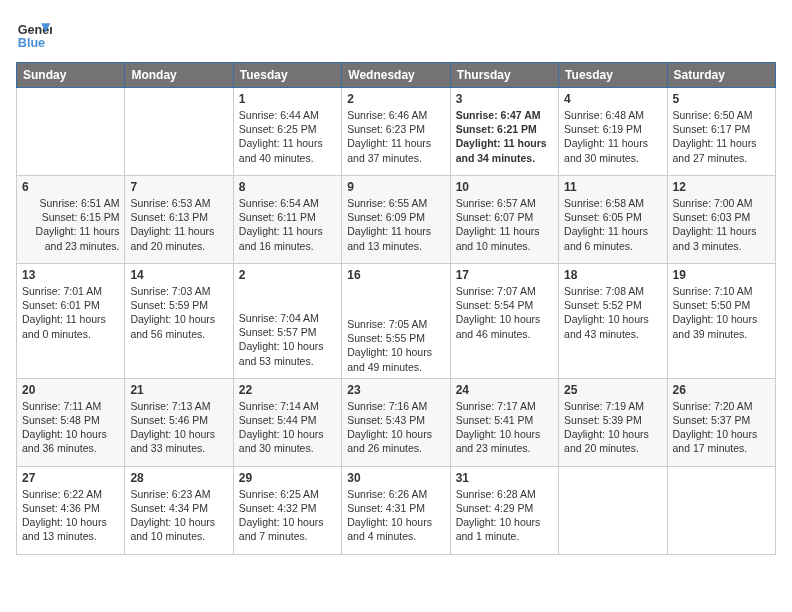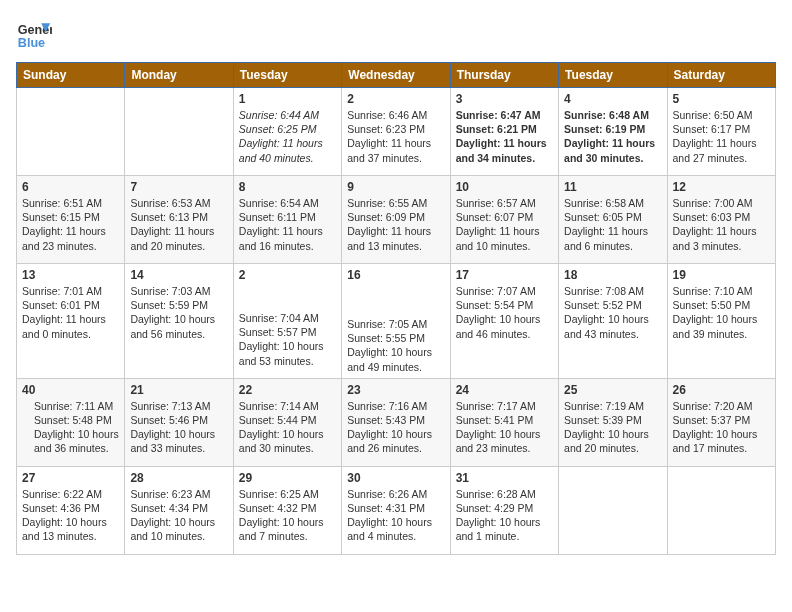--- a/index.html
+++ b/index.html
@@ -36,21 +36,21 @@
     .subtitle {
       font-size: 14px;
       color: #555;
     }
     table {
       width: 100%;
       border-collapse: collapse;
       font-size: 11px;
     }
     thead th {
-      background: #a16207;
+      background: #737373;
       color: #fff;
       text-align: left;
       padding: 5px 6px;
       font-size: 12px;
       font-weight: bold;
       border: 1px solid #3a6ba8;
     }
     td {
       border: 1px solid #ccc;
       vertical-align: top;
@@ -105,53 +105,53 @@
         <th>Tuesday</th>
         <th>Saturday</th>
       </tr>
   </thead>
   <tbody id="calendar-body">
       <tr>
         <td class="empty"></td>
         <td class="empty"></td>
         <td>
           <div class="day-num">1</div>
-          <div class="day-info" style="white-space: pre-line; font-style: italic;">Sunrise: 6:44 AM
+          <div class="day-info" style="white-space: pre-line;">Sunrise: 6:44 AM
 Sunset: 6:25 PM
 Daylight: 11 hours and 40 minutes.</div>
         </td>
         <td>
           <div class="day-num">2</div>
           <div class="day-info" style="white-space: pre-line;">Sunrise: 6:46 AM
 Sunset: 6:23 PM
 Daylight: 11 hours and 37 minutes.</div>
         </td>
         <td>
           <div class="day-num">3</div>
           <div class="day-info" style="white-space: pre-line; font-weight: bold;">Sunrise: 6:47 AM
 Sunset: 6:21 PM
 Daylight: 11 hours and 34 minutes.</div>
         </td>
         <td>
           <div class="day-num">4</div>
-          <div class="day-info" style="white-space: pre-line; font-weight: bold;">Sunrise: 6:48 AM
+          <div class="day-info" style="white-space: pre-line;">Sunrise: 6:48 AM
 Sunset: 6:19 PM
 Daylight: 11 hours and 30 minutes.</div>
         </td>
         <td>
           <div class="day-num">5</div>
           <div class="day-info" style="white-space: pre-line;">Sunrise: 6:50 AM
 Sunset: 6:17 PM
 Daylight: 11 hours and 27 minutes.</div>
         </td>
       </tr>
       <tr>
         <td>
           <div class="day-num">6</div>
-          <div class="day-info" style="white-space: pre-line;">Sunrise: 6:51 AM
+          <div class="day-info" style="white-space: pre-line; text-align: right;">Sunrise: 6:51 AM
 Sunset: 6:15 PM
 Daylight: 11 hours and 23 minutes.</div>
         </td>
         <td>
           <div class="day-num">7</div>
           <div class="day-info" style="white-space: pre-line;">Sunrise: 6:53 AM
 Sunset: 6:13 PM
 Daylight: 11 hours and 20 minutes.</div>
         </td>
         <td>
@@ -224,22 +224,22 @@
         </td>
         <td>
           <div class="day-num">19</div>
           <div class="day-info" style="white-space: pre-line;">Sunrise: 7:10 AM
 Sunset: 5:50 PM
 Daylight: 10 hours and 39 minutes.</div>
         </td>
       </tr>
       <tr>
         <td>
-          <div class="day-num">40</div>
-          <div class="day-info" style="white-space: pre-line; margin-left: 12px;">Sunrise: 7:11 AM
+          <div class="day-num">20</div>
+          <div class="day-info" style="white-space: pre-line;">Sunrise: 7:11 AM
 Sunset: 5:48 PM
 Daylight: 10 hours and 36 minutes.</div>
         </td>
         <td>
           <div class="day-num">21</div>
           <div class="day-info" style="white-space: pre-line;">Sunrise: 7:13 AM
 Sunset: 5:46 PM
 Daylight: 10 hours and 33 minutes.</div>
         </td>
         <td>

